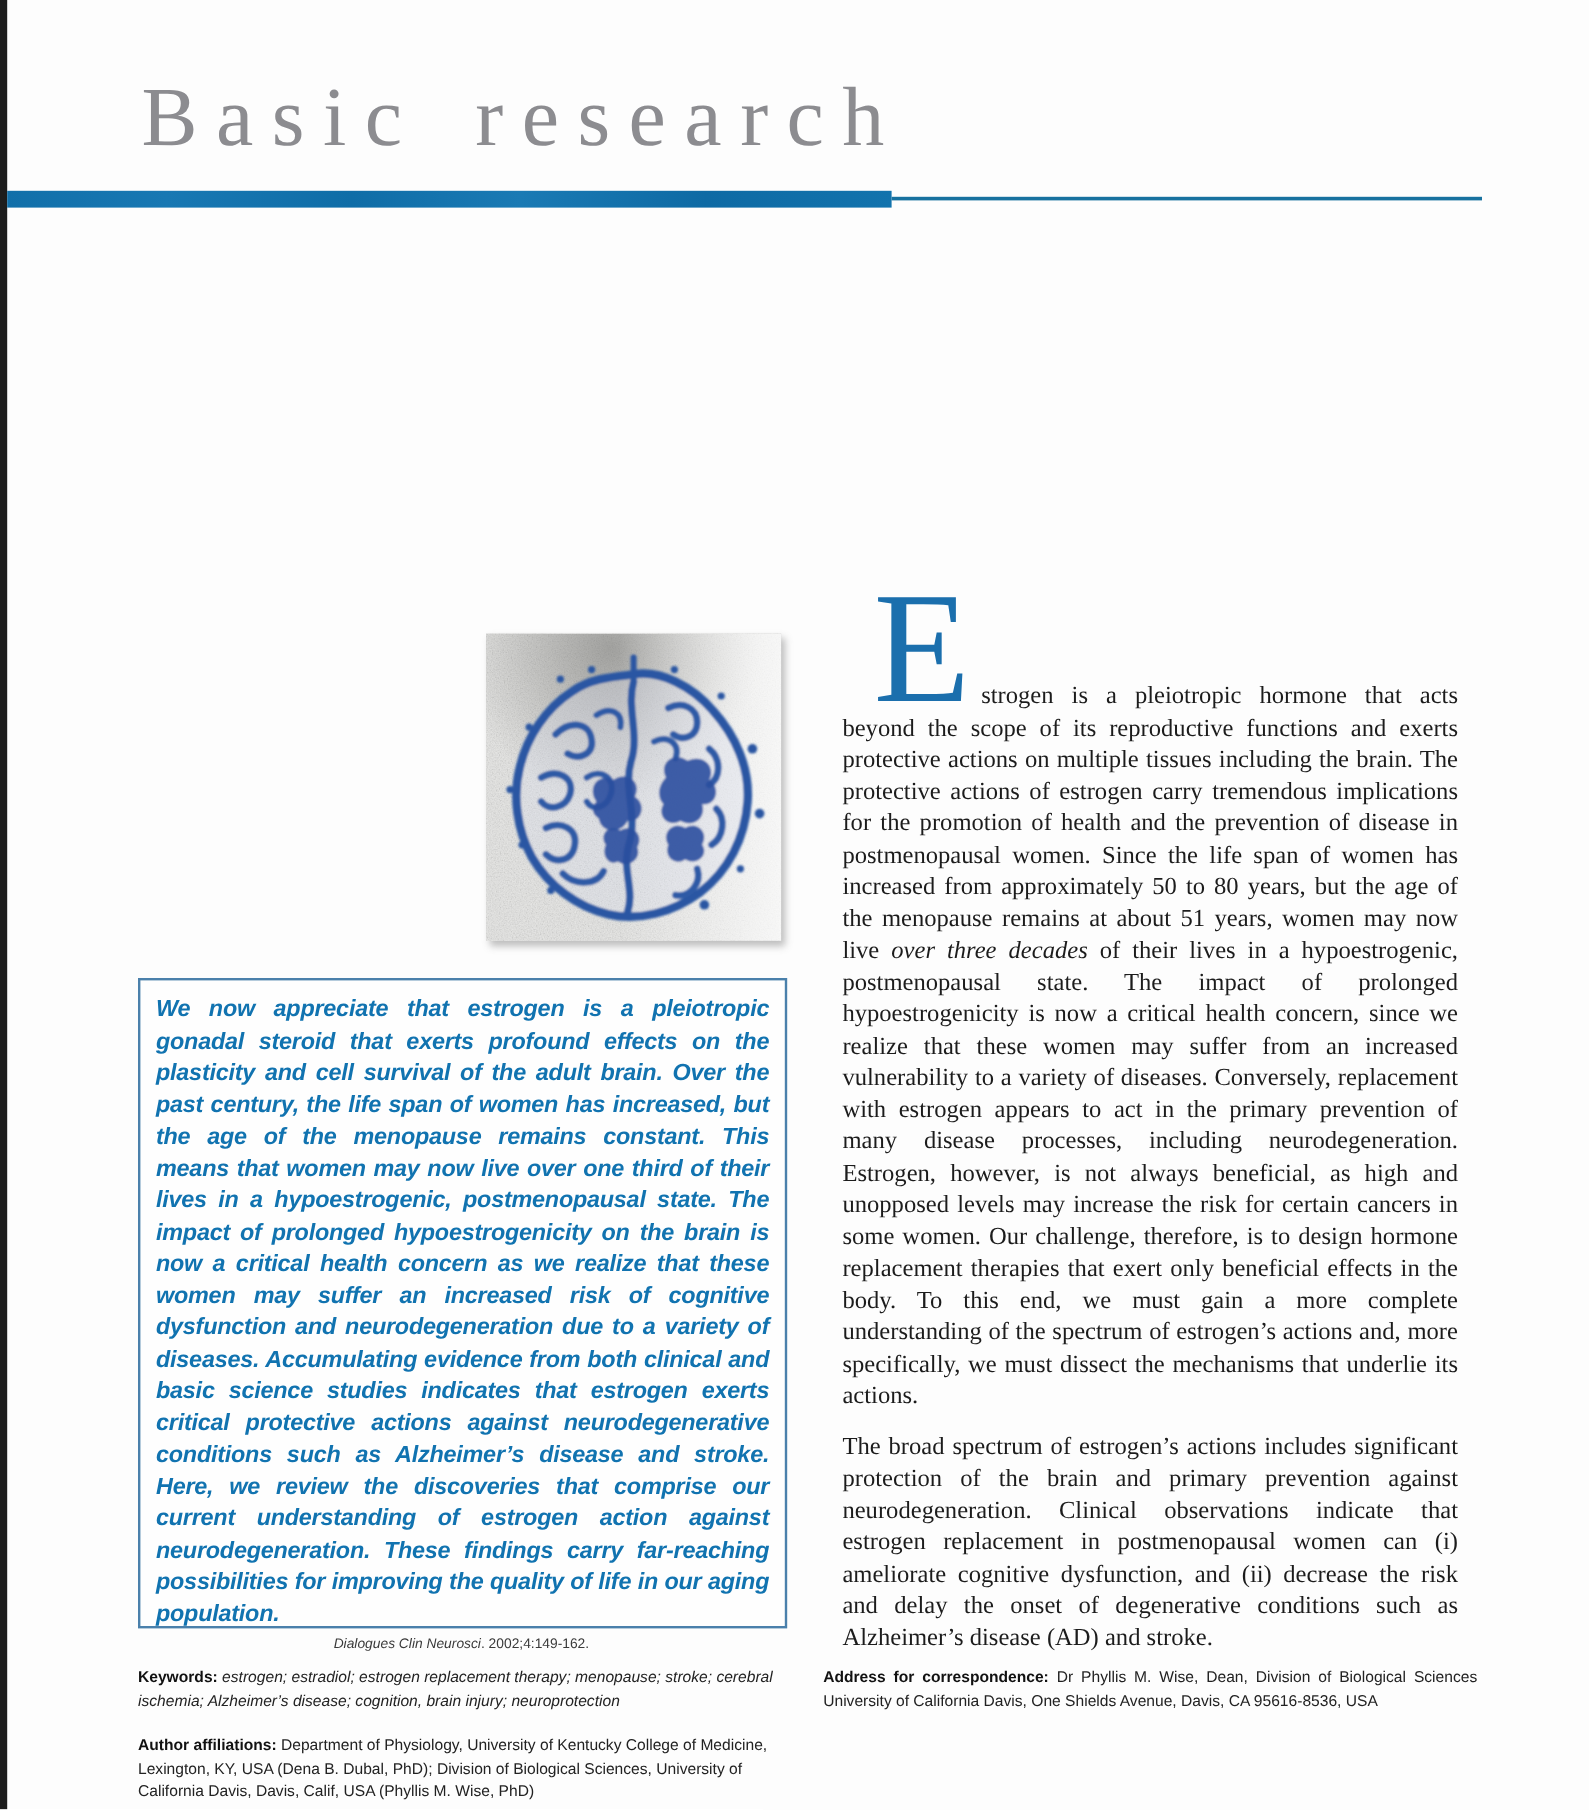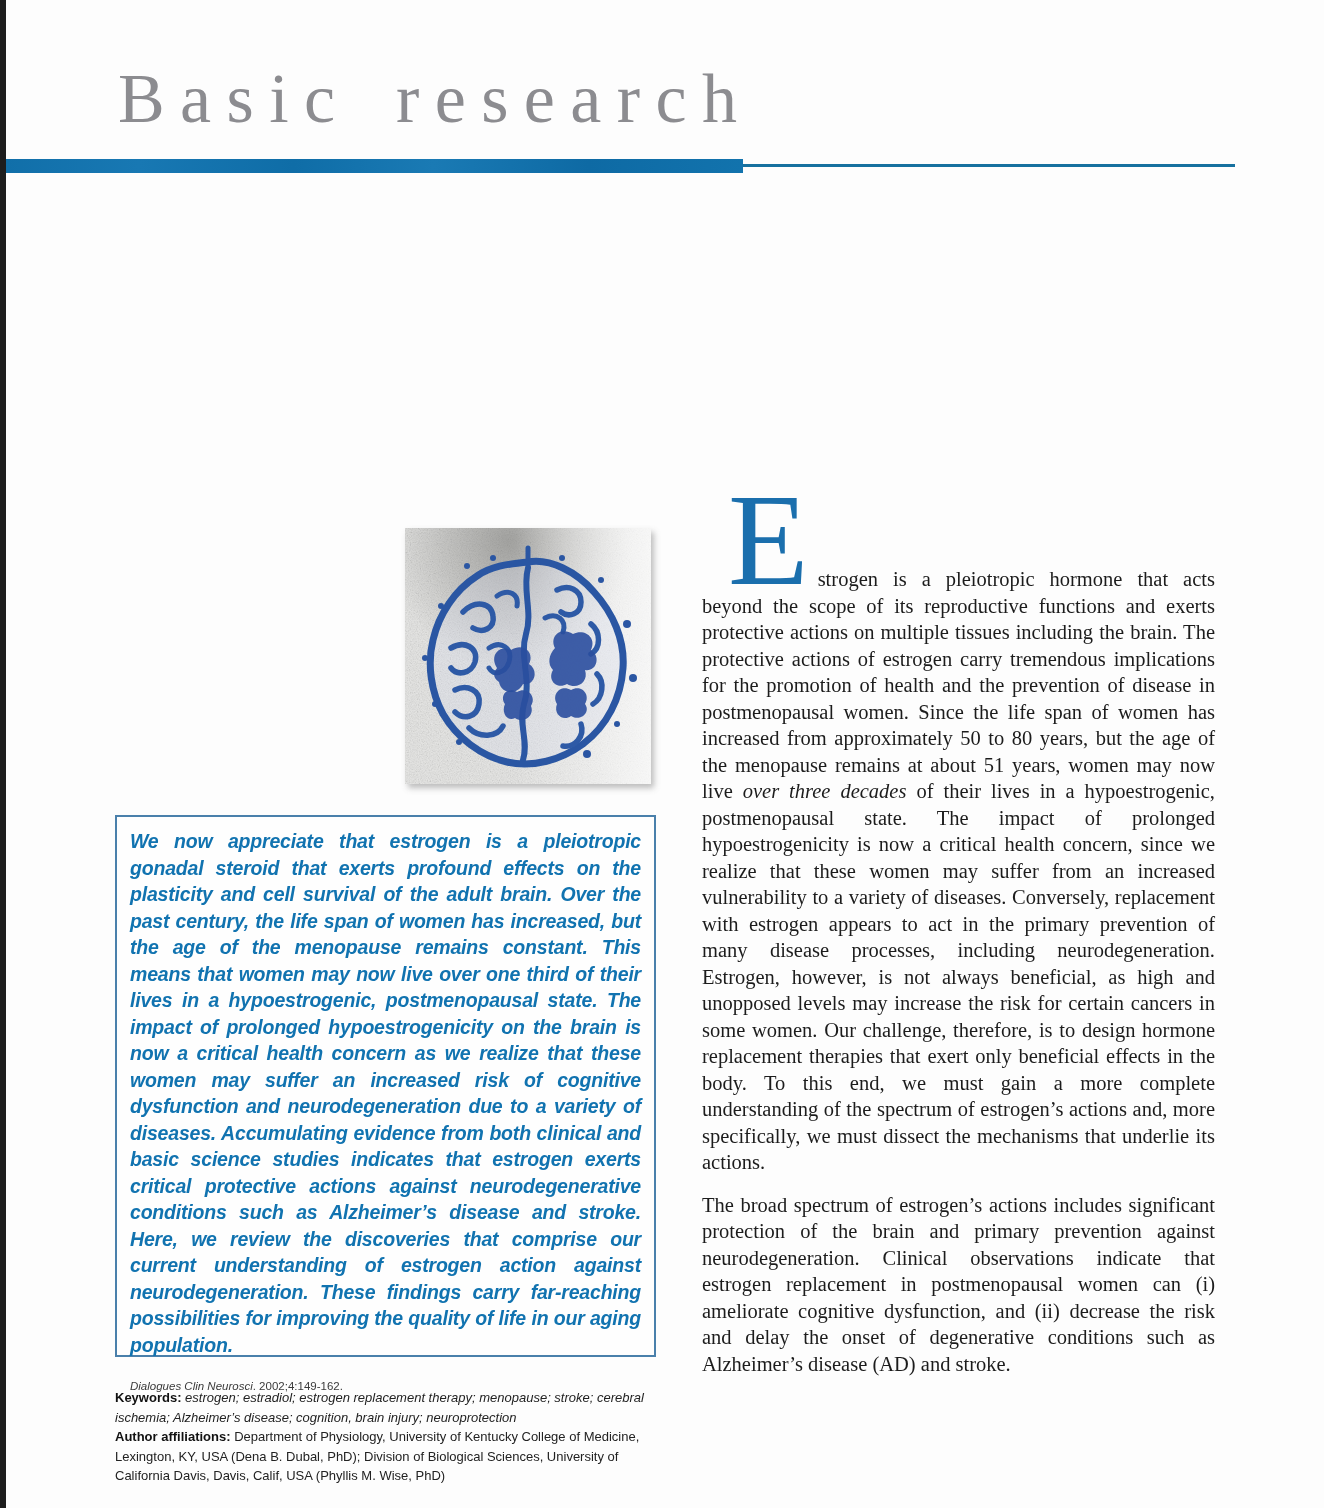--- a/index.html
+++ b/index.html
@@ -57,21 +57,21 @@
     padding:11px 13px 8px 13px;
   }
   .abstract-text{
     margin:0;
     font-style:italic;font-weight:600;
     font-size:19.5px;line-height:26.5px;
     color:#1173b0;text-align:justify;
     letter-spacing:-0.01em;
   }
   .abstract-cite{
-    margin:22px 2px 0 0;text-align:left;
+    margin:6px 2px 0 0;text-align:center;
     font-size:11.5px;color:#3a3a3a;font-weight:normal;
   }
   .abstract-cite .j{font-style:italic;}
 
   
   .col-right{
     position:absolute;left:686px;top:440px;width:545px;
     font-family:"Liberation Serif", serif;
     font-size:20.5px;line-height:26.5px;
     color:#1c1c1c;text-align:justify;
@@ -88,21 +88,21 @@
   .ital{font-style:italic;}
 
   
   .foot{
     position:absolute;top:1388px;width:545px;
     font-size:13px;line-height:19.5px;
   }
   .foot-left{left:115px;}
   .foot-right{left:686px;text-align:justify;}
   .foot p{margin:0;}
-  .foot .gap{}
+  .foot .gap{margin-top:17px;}
   .lbl{font-weight:bold;color:#111;}
   .kw{font-style:italic;color:#222;}
   .aff{color:#222;}
   .email-line{text-align:left;}
 </style>
 </head>
 <body>
 
 <div class="page">
 
@@ -182,15 +182,16 @@
     <p class="p1"><span class="dropcap">E</span><span>strogen is a pleiotropic hormone that acts beyond the scope of its reproductive functions and exerts protective actions on multiple tissues including the brain. The protective actions of estrogen carry tremendous implications for the promotion of health and the prevention of disease in postmenopausal women. Since the life span of women has increased from approximately 50 to 80 years, but the age of the menopause remains at about 51 years, women may now live </span><span class="ital">over three decades</span><span> of their lives in a hypoestrogenic, postmenopausal state. The impact of prolonged hypoestrogenicity is now a critical health concern, since we realize that these women may suffer from an increased vulnerability to a variety of diseases. Conversely, replacement with estrogen appears to act in the primary prevention of many disease processes, including neurodegeneration. Estrogen, however, is not always beneficial, as high and unopposed levels may increase the risk for certain cancers in some women. Our challenge, therefore, is to design hormone replacement therapies that exert only beneficial effects in the body. To this end, we must gain a more complete understanding of the spectrum of estrogen’s actions and, more specifically, we must dissect the mechanisms that underlie its actions.</span></p>
     <p class="p2">The broad spectrum of estrogen’s actions includes significant protection of the brain and primary prevention against neurodegeneration. Clinical observations indicate that estrogen replacement in postmenopausal women can (i) ameliorate cognitive dysfunction, and (ii) decrease the risk and delay the onset of degenerative conditions such as Alzheimer’s disease (AD) and stroke.</p>
   </div>
 
   <div class="foot foot-left">
     <p><span class="lbl">Keywords:</span> <span class="kw">estrogen; estradiol; estrogen replacement therapy; menopause; stroke; cerebral ischemia; Alzheimer’s disease; cognition, brain injury; neuroprotection</span></p>
     <p class="gap"><span class="lbl">Author affiliations:</span> <span class="aff">Department of Physiology, University of Kentucky College of Medicine, Lexington, KY, USA (Dena B. Dubal, PhD); Division of Biological Sciences, University of California Davis, Davis, Calif, USA (Phyllis M. Wise, PhD)</span></p>
   </div>
 
   <div class="foot foot-right">
+    <p><span class="lbl">Address for correspondence:</span> <span class="aff">Dr Phyllis M. Wise, Dean, Division of Biological Sciences University of California Davis, One Shields Avenue, Davis, CA 95616-8536, USA</span></p>
   </div>
 
 </div>
 
 </body></html>

